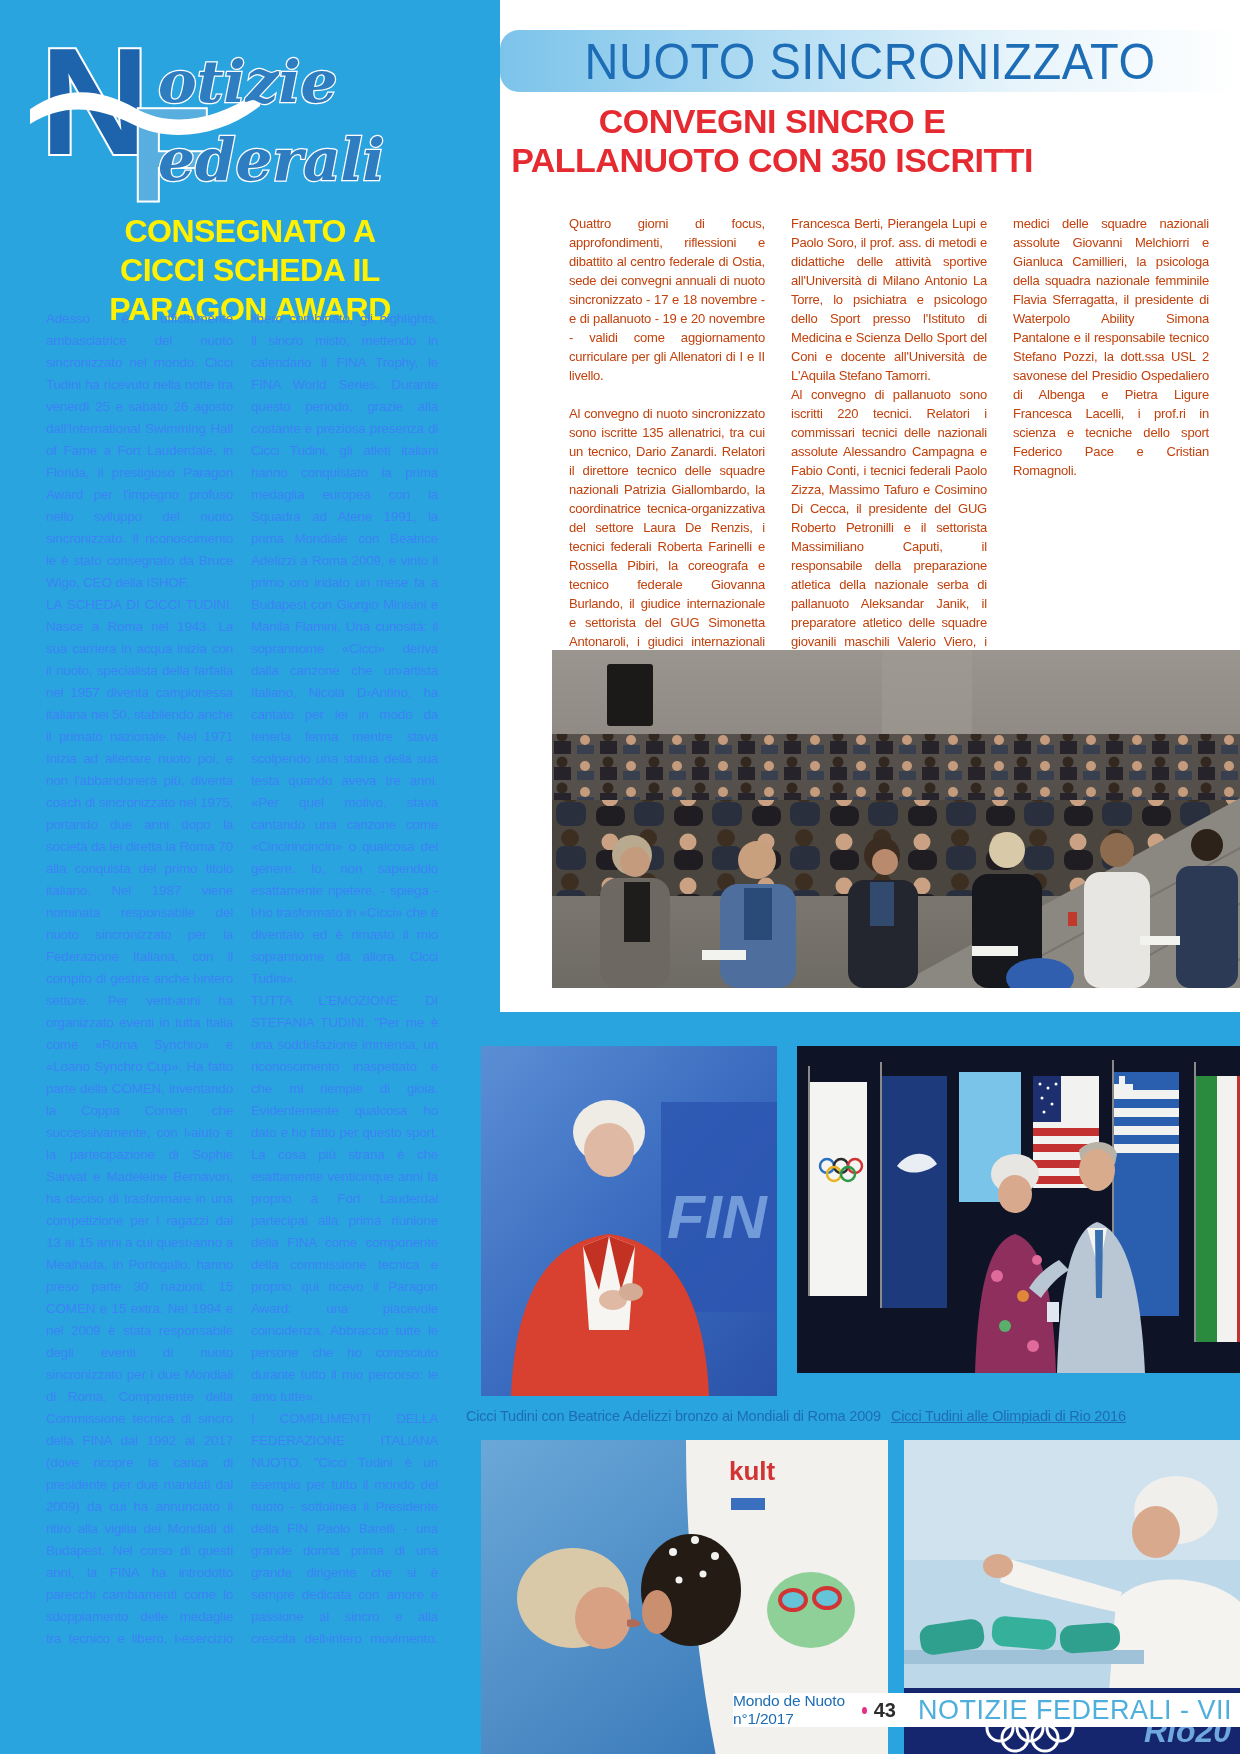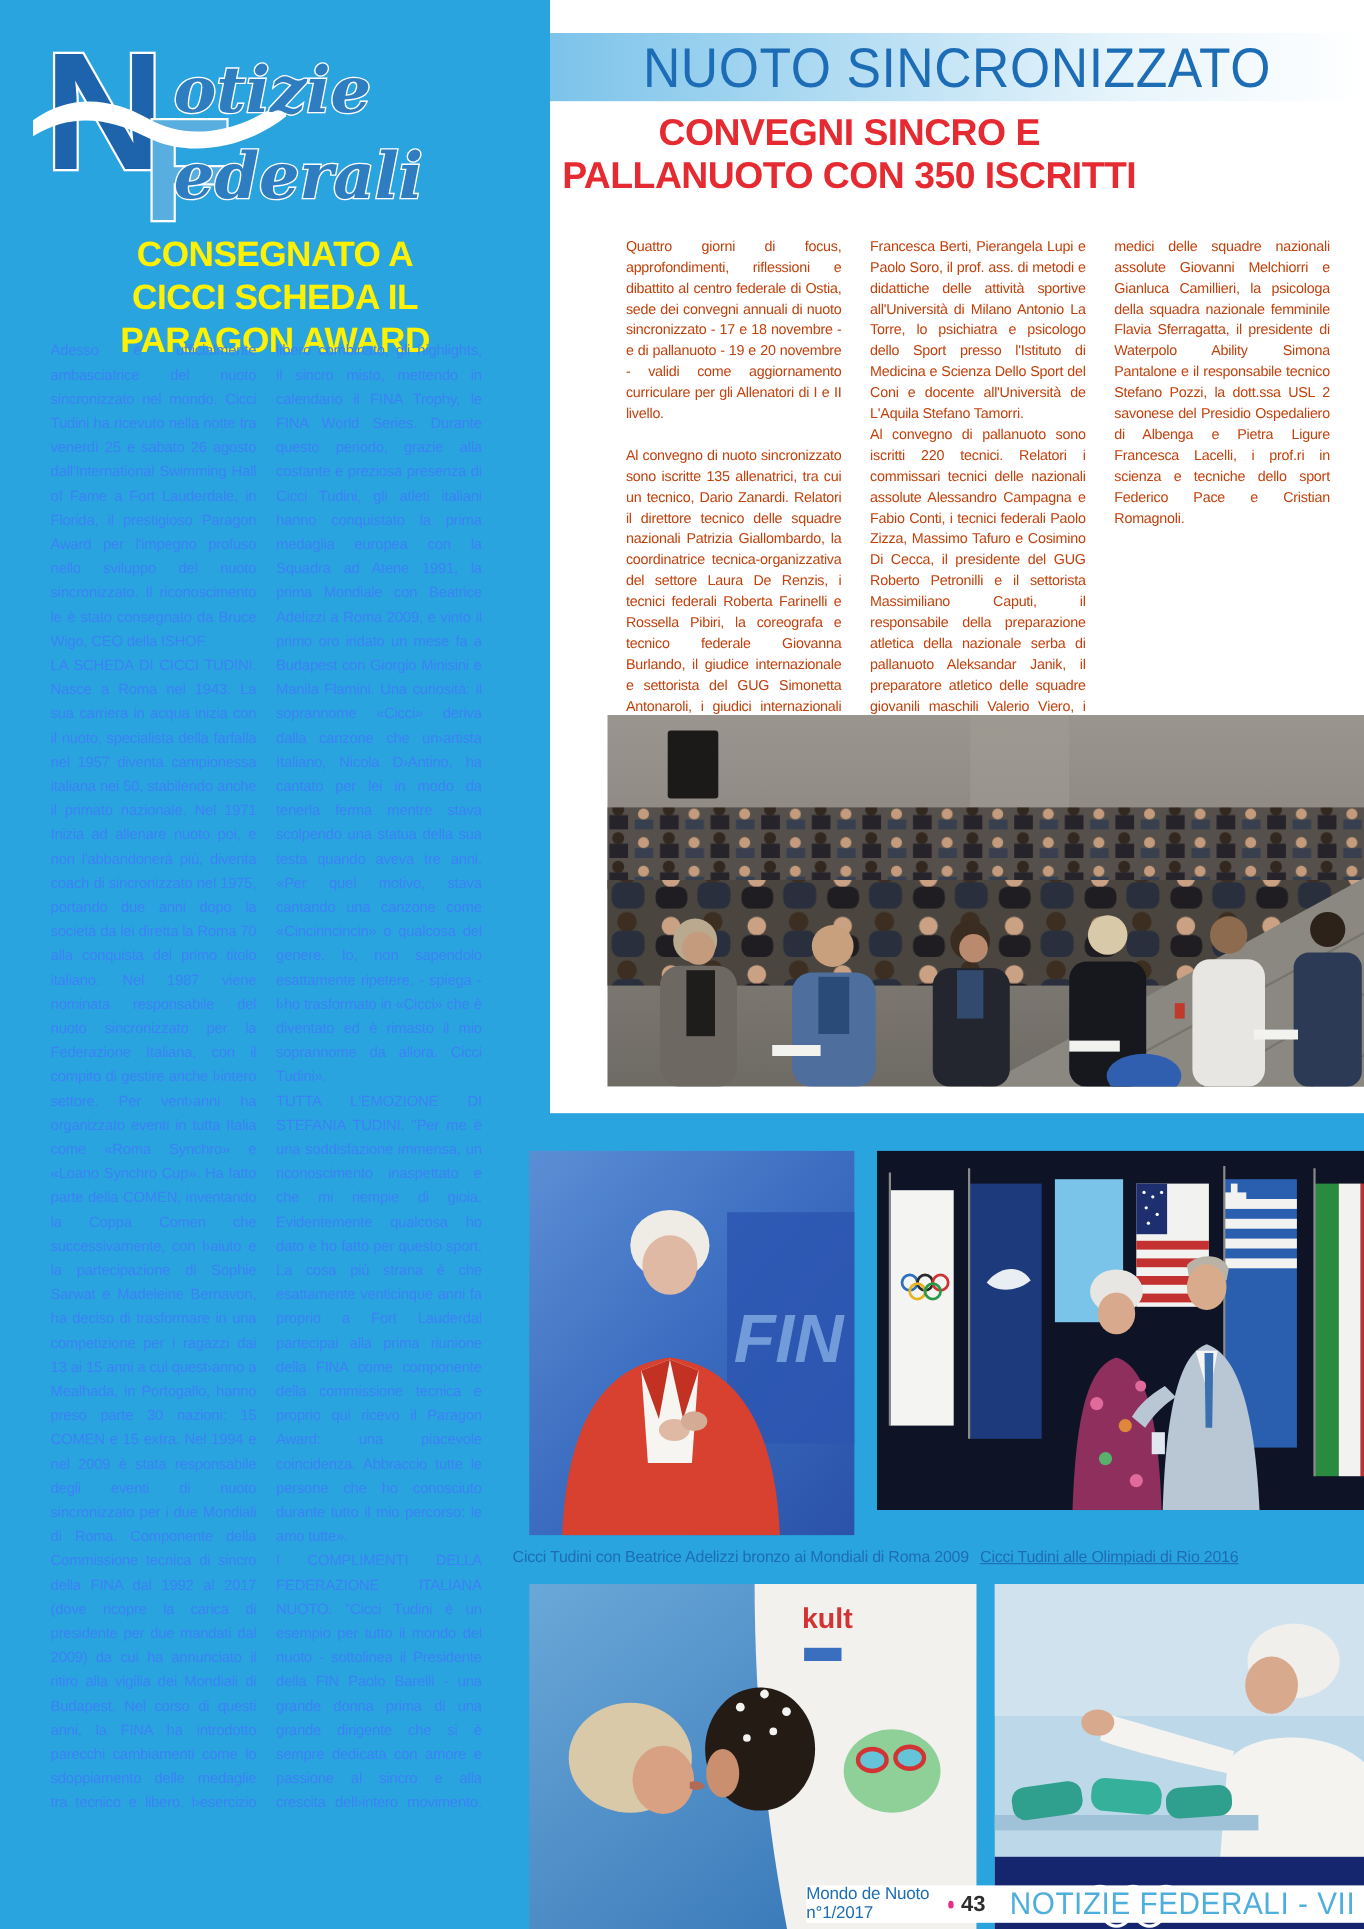--- a/index.html
+++ b/index.html
@@ -7,21 +7,21 @@
         font-family:"Liberation Sans",sans-serif;margin:0 auto;}
   .abs{position:absolute;}
   
   .blue-panel{left:0;top:0;width:500px;height:1754px;background:#2aa4de;}
   .blue-bottom{left:0;top:1012px;width:1240px;height:742px;background:#2aa4de;}
   
   .masthead{left:30px;top:28px;width:410px;height:176px;}
   
   .section-band{left:500px;top:30px;width:740px;height:62px;
     background:linear-gradient(90deg,#7cc3ea 0%,#a9d8f1 30%,#e7f4fb 70%,#ffffff 100%);
-    display:flex;align-items:center;justify-content:center;}
+    display:flex;align-items:center;justify-content:center;border-radius:19px;}
   .section-title{color:#1d6db6;font-size:47px;font-weight:400;letter-spacing:.5px;transform:scaleY(1.08);white-space:nowrap;}
   
   .main-headline{left:482px;top:102px;width:580px;text-align:center;color:#e52b31;
     font-weight:bold;font-size:34px;line-height:39px;letter-spacing:-.5px;}
   .left-headline{left:38px;top:212px;width:424px;text-align:center;color:#fff100;
     font-weight:bold;font-size:32px;line-height:39px;letter-spacing:-.5px;}
   
   .left-body{left:46px;top:308px;width:392px;height:1344px;overflow:hidden;
     column-count:2;column-gap:18px;column-fill:auto;
     color:#3b82f6;font-size:13.5px;line-height:22px;text-align:justify;
@@ -36,21 +36,21 @@
   .ph-conference{left:537px;top:650px;width:703px;height:338px;}
   .ph-mid-left{left:466px;top:1046px;width:296px;height:350px;}
   .ph-mid-right{left:782px;top:1046px;width:458px;height:327px;}
   .ph-bot-left{left:466px;top:1440px;width:407px;height:316px;}
   .ph-bot-right{left:889px;top:1440px;width:351px;height:316px;}
   .caption{color:#1d6db6;font-size:14.5px;letter-spacing:-.2px;white-space:nowrap;}
   .cap-left{left:466px;top:1408px;width:460px;}
   .cap-right{left:891px;top:1408px;width:340px;text-decoration:underline;}
   
   .footer-band{left:733px;top:1693px;width:507px;height:34px;background:#ffffff;z-index:5;
-    display:flex;align-items:center;justify-content:flex-end;gap:22px;padding-right:8px;box-sizing:border-box;margin-top:21px;}
+    display:flex;align-items:center;justify-content:flex-end;gap:22px;padding-right:8px;box-sizing:border-box;}
   .footer-mag{display:flex;align-items:center;gap:7px;}
   .mag-name{color:#1d6db6;font-size:15.5px;letter-spacing:-.2px;}
   .mag-bullet{width:7px;height:7px;border-radius:50%;background:#e5308a;display:inline-block;}
   .mag-page{color:#2d2d2d;font-size:20px;font-weight:bold;}
   .footer-section{color:#4fafdc;font-size:27px;font-weight:400;letter-spacing:.5px;transform:scaleY(1.05);white-space:nowrap;}
 </style>
 </head>
 <body>
 
 <div class="page">

